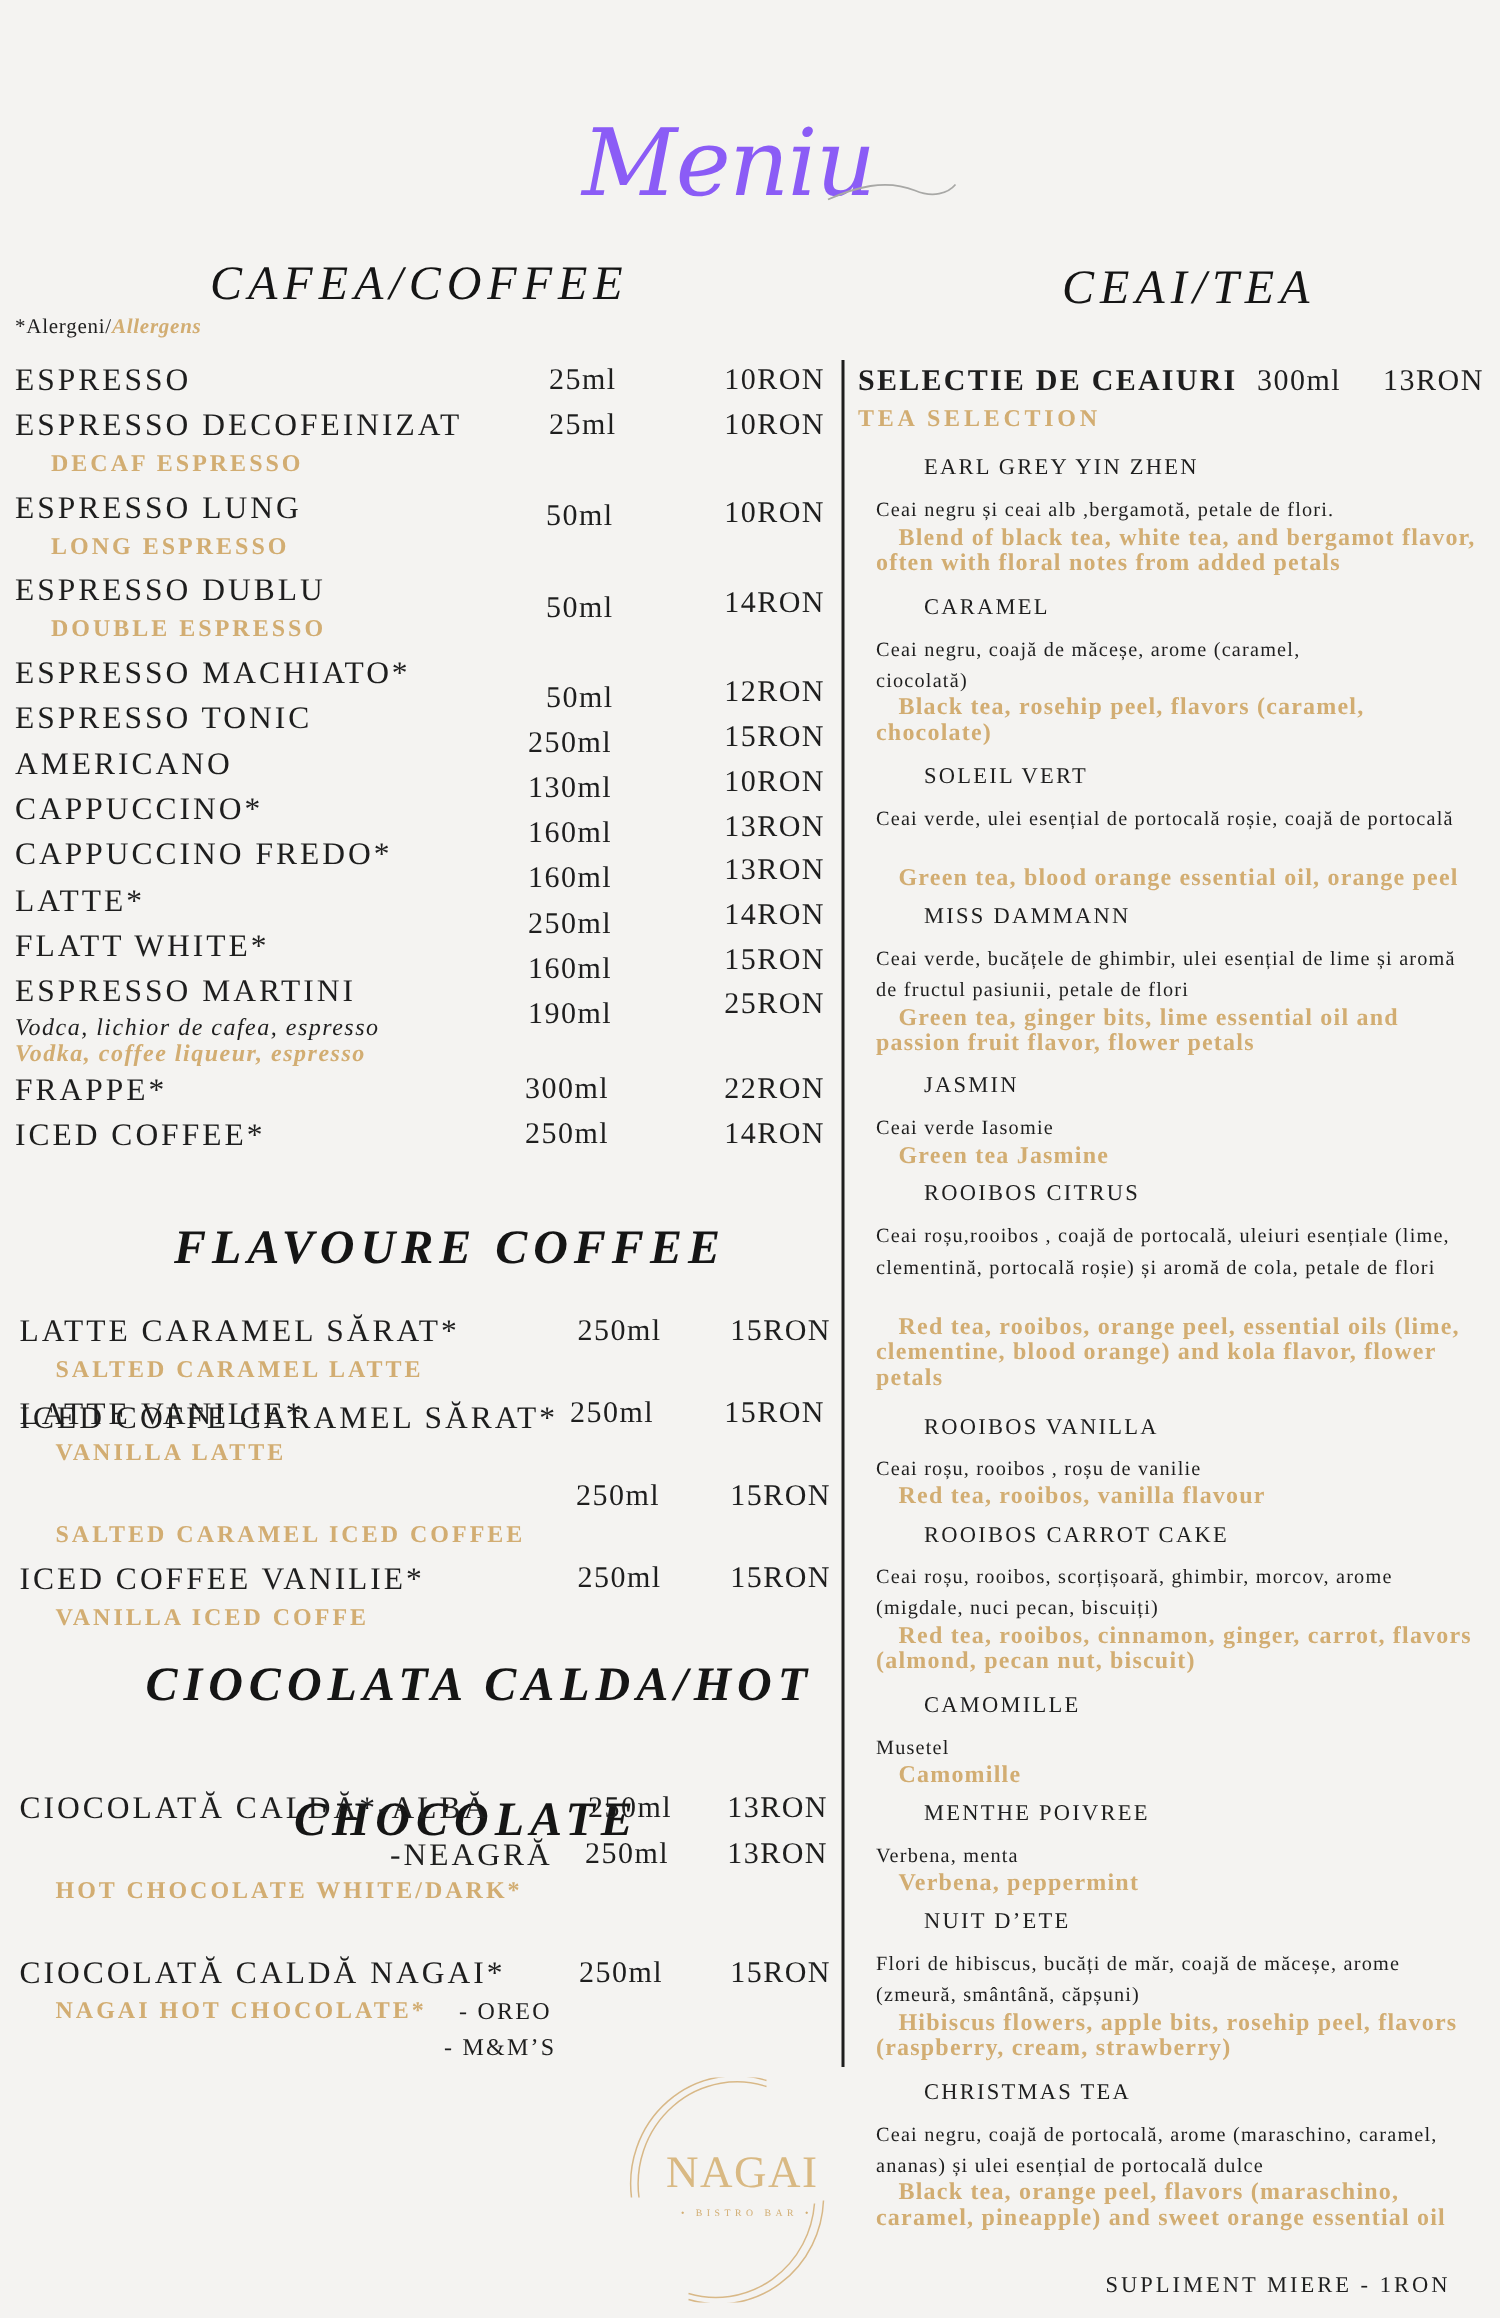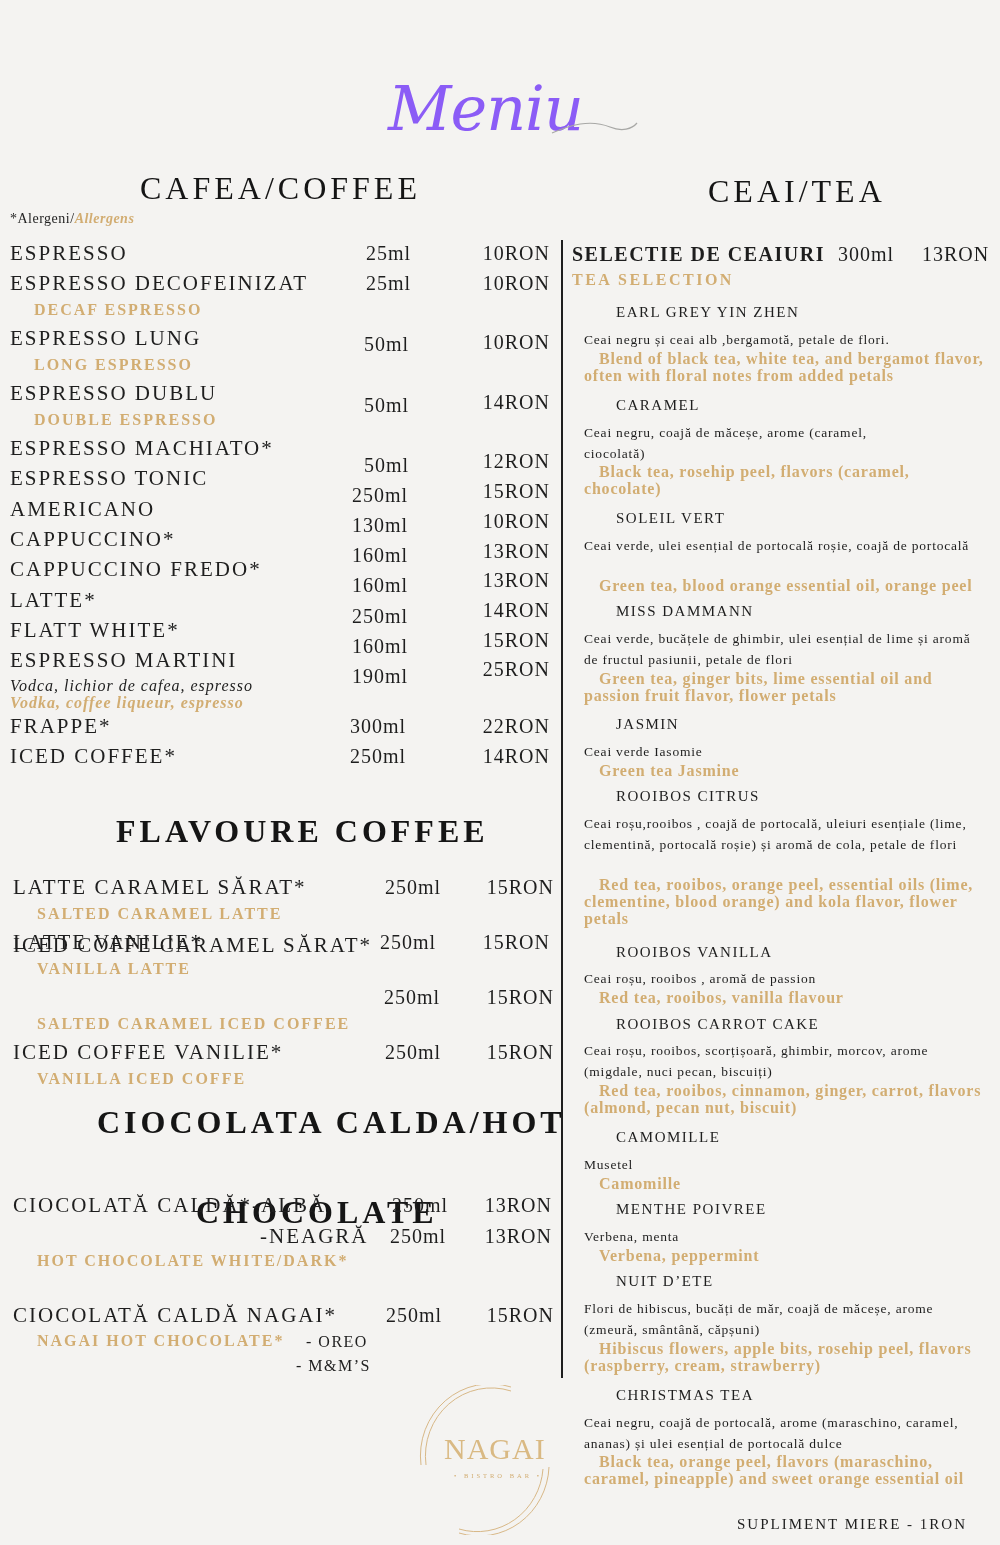--- a/index.html
+++ b/index.html
@@ -7,21 +7,21 @@
     width:1000px; height:1545px; background:#f4f3f1; position:relative; overflow:hidden;
     font-family:"Liberation Serif", "DejaVu Serif", serif; color:#1e1e1e;
   }
   .abs { position:absolute; }
   .gold { color:#d2ad72; }
   .title-meniu {
     left:388px; top:78px; font-family:"DejaVu Serif", serif; font-style:italic;
     font-size:62px; color:#8b5cf6; letter-spacing:-1px; line-height:1;
   }
   .swash { left:550px; top:105px; }
-  .sec-head { letter-spacing:4px; line-height:1; color:#151515; }
+  .sec-head { font-style:italic; letter-spacing:4px; line-height:1; color:#151515; }
   .sec-coffee { left:140px; top:172px; font-size:32px; }
   .sec-tea { left:708px; top:175px; font-size:32px; }
   .sec-flav { left:116px; top:815px; font-size:32px; font-weight:bold; }
   .sec-choc1 { left:97px; top:1106px; font-size:32px; font-weight:bold; }
   .sec-choc2 { left:196px; top:1152px; font-size:32px; font-weight:bold;margin-top:44px; }
   .allergen { left:10px; top:211px; font-size:14px; letter-spacing:0.5px; }
   .allergen i { font-weight:bold; }
 
   .item-name { font-size:21px; letter-spacing:2px; line-height:1; white-space:nowrap; }
   .item-sub  { font-size:16px; letter-spacing:2px; font-weight:bold; line-height:1; white-space:nowrap; }
@@ -202,21 +202,21 @@
 
   <div class="abs tea-name" style="top:717px">JASMIN</div>
   <div class="abs tea-desc" style="top:741px">Ceai verde Iasomie</div>
   <div class="abs tea-en" style="top:762px">Green tea Jasmine</div>
 
   <div class="abs tea-name" style="top:789px">ROOIBOS CITRUS</div>
   <div class="abs tea-desc" style="top:813px">Ceai roșu,rooibos , coajă de portocală, uleiuri esențiale (lime, clementină, portocală roșie) și aromă de cola, petale de flori</div>
   <div class="abs tea-en" style="top:876px;width:395px">Red tea, rooibos, orange peel, essential oils (lime, clementine, blood orange) and kola flavor, flower petals</div>
 
   <div class="abs tea-name" style="top:945px">ROOIBOS VANILLA</div>
-  <div class="abs tea-desc" style="top:968px">Ceai roșu, rooibos , aromă de passion</div>
+  <div class="abs tea-desc" style="top:968px">Ceai roșu, rooibos , roșu de vanilie</div>
   <div class="abs tea-en" style="top:989px">Red tea, rooibos, vanilla flavour</div>
 
   <div class="abs tea-name" style="top:1017px">ROOIBOS CARROT CAKE</div>
   <div class="abs tea-desc" style="top:1040px;width:380px">Ceai roșu, rooibos, scorțișoară, ghimbir, morcov, arome (migdale, nuci pecan, biscuiți)</div>
   <div class="abs tea-en" style="top:1082px">Red tea, rooibos, cinnamon, ginger, carrot, flavors (almond, pecan nut, biscuit)</div>
 
   <div class="abs tea-name" style="top:1130px">CAMOMILLE</div>
   <div class="abs tea-desc" style="top:1154px">Musetel</div>
   <div class="abs tea-en" style="top:1175px">Camomille</div>
 

